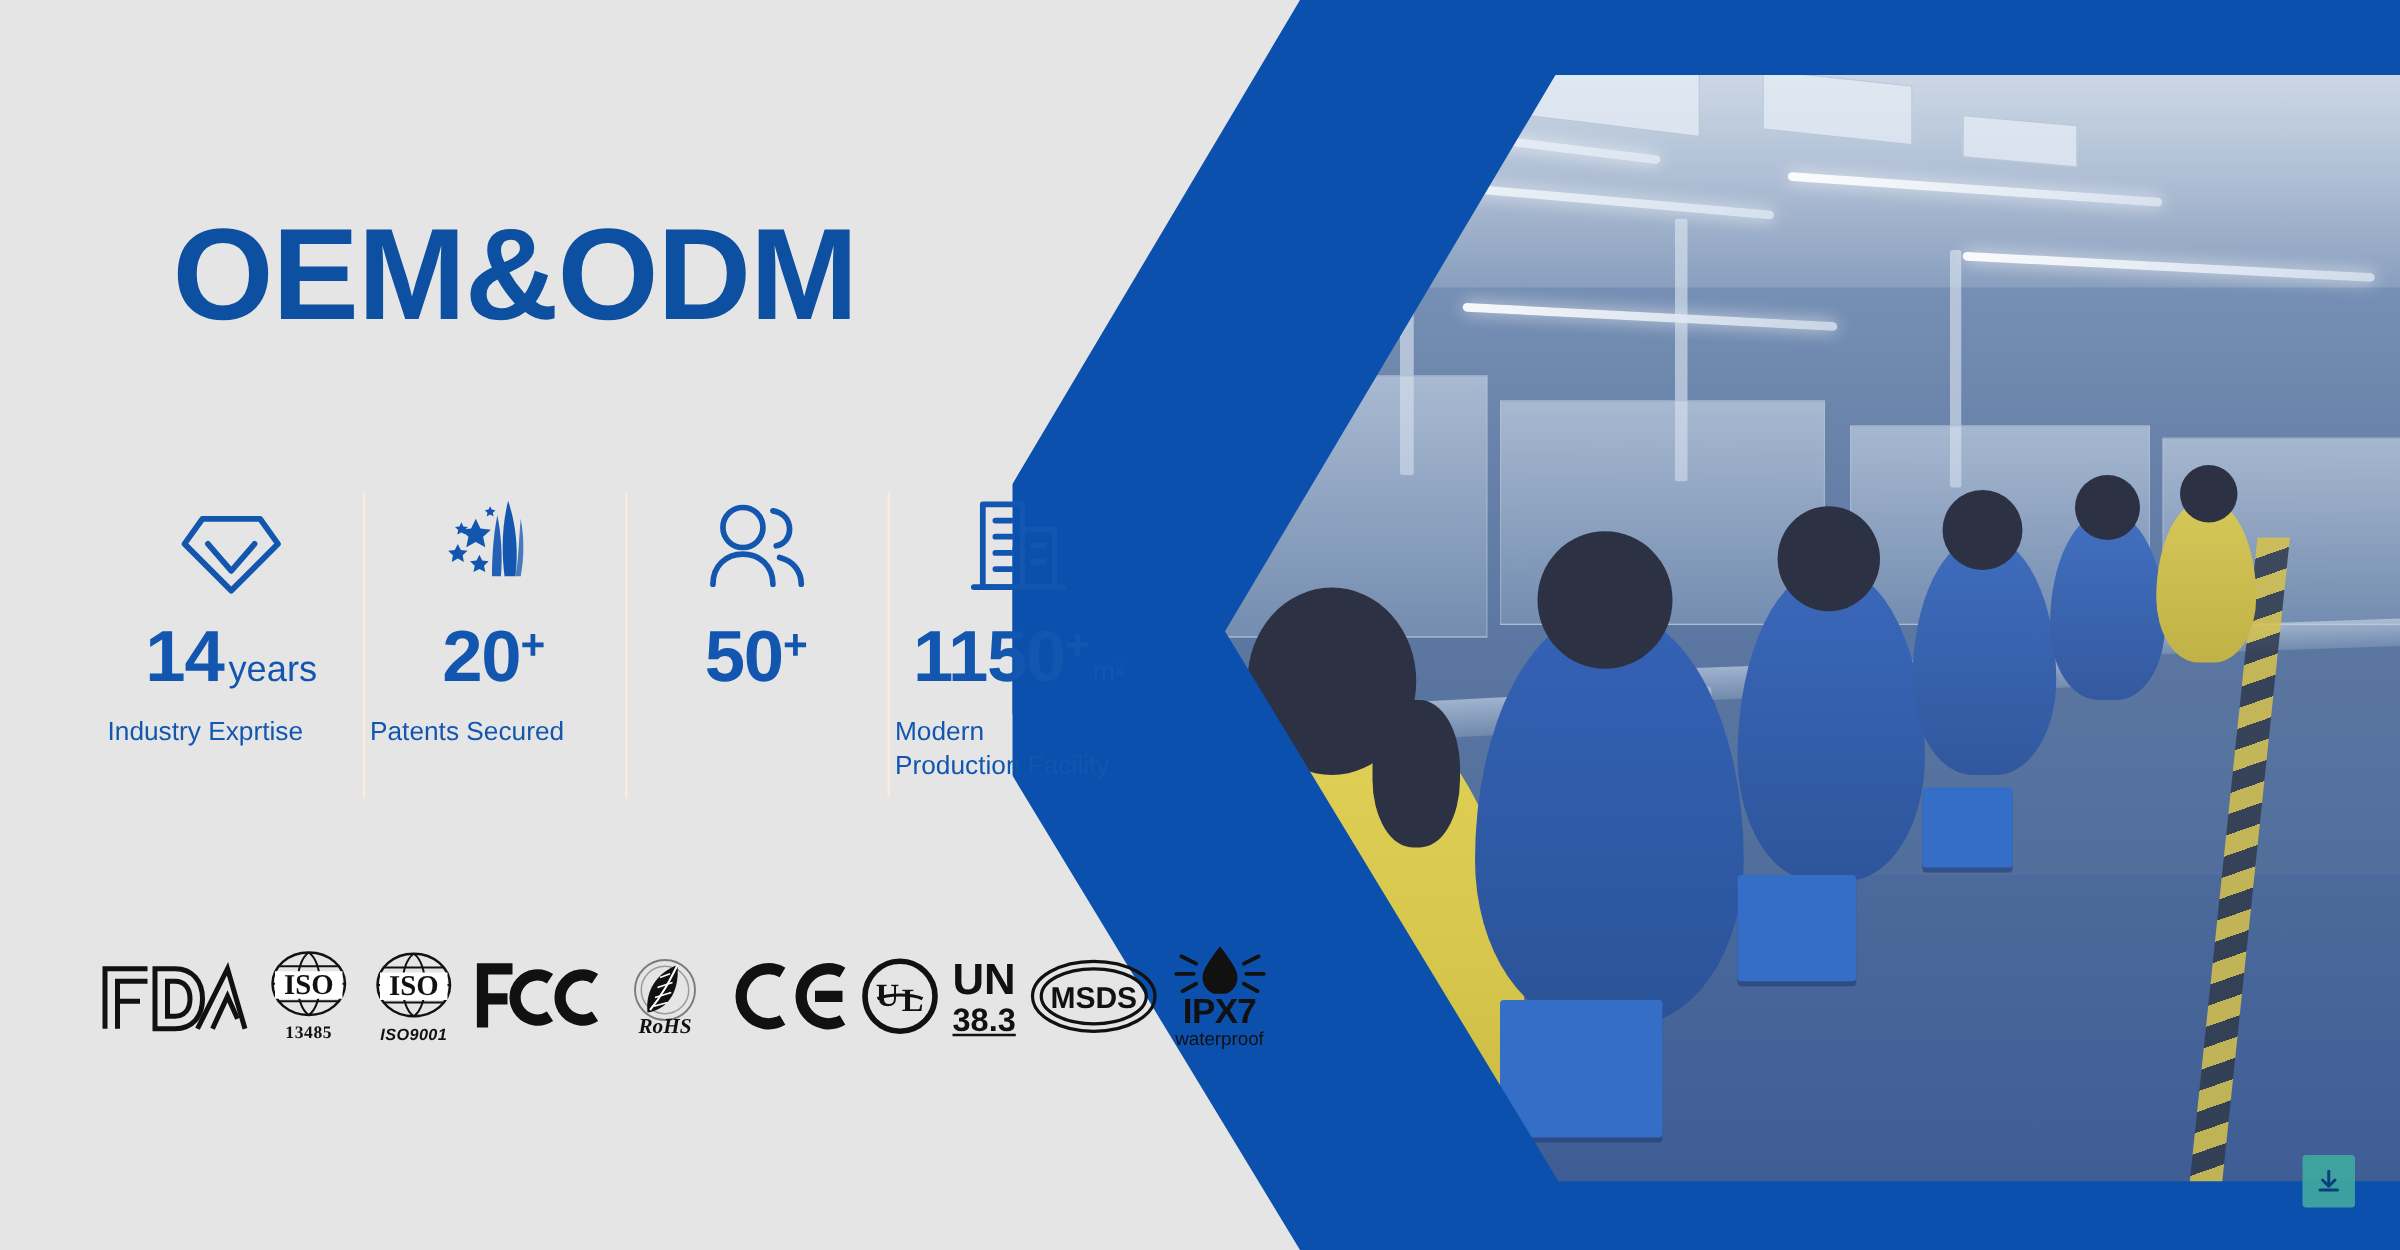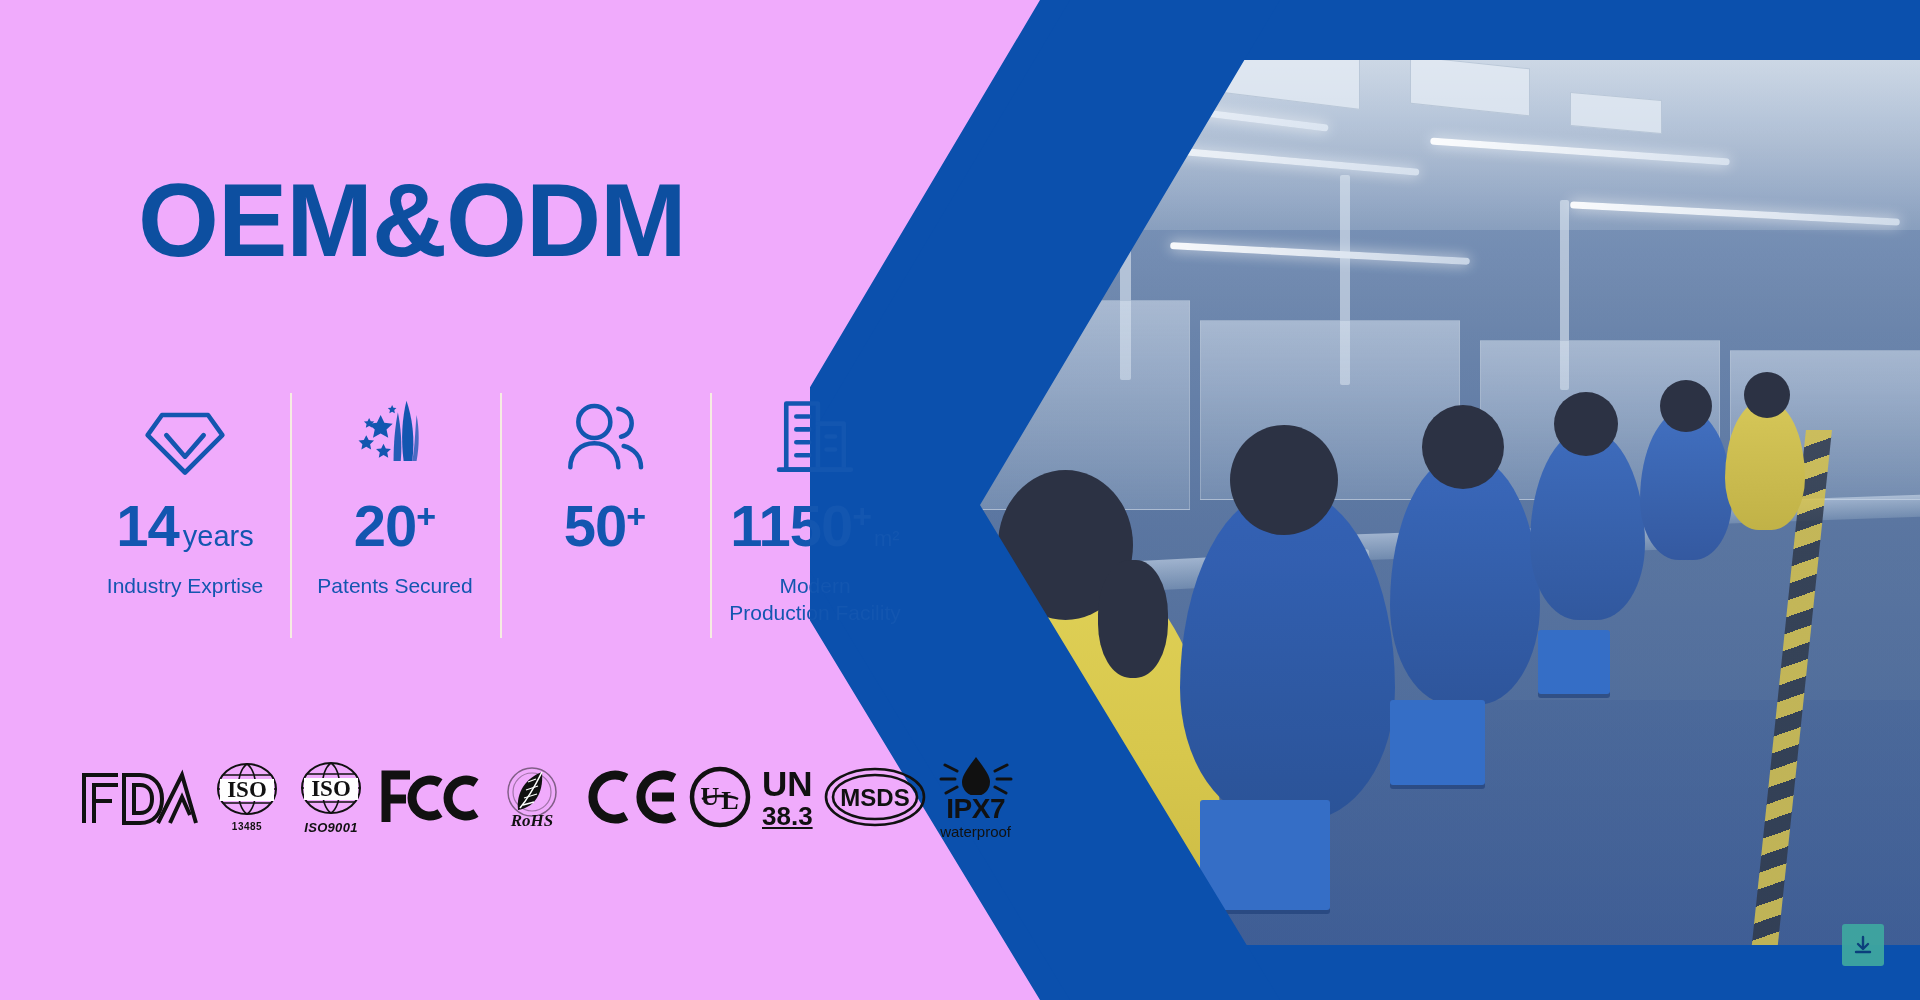--- a/index.html
+++ b/index.html
@@ -5,21 +5,21 @@
   * { box-sizing: border-box; margin: 0; padding: 0; }
   html, body {
     width: 1920px; height: 1000px;
     background: #ffffff;
     font-family: "Liberation Sans", sans-serif;
     overflow: hidden;
   }
   .banner {
     position: relative;
     width: 1920px; height: 1000px;
-    background: #f0abfc;
+    background: #e5e5e5;
     overflow: hidden;
   }
 
   
   .photo-wrap {
     position: absolute;
     top: 0; right: 0;
     width: 1050px; height: 1000px;
     overflow: hidden;
     clip-path: polygon(240px 0, 1050px 0, 1050px 1000px, 190px 1000px, 0 505px);
@@ -111,21 +111,20 @@
   .stats {
     position: absolute;
     left: 80px; top: 385px;
     width: 840px; height: 270px;
     display: flex;
     align-items: flex-start;
   }
   .stat {
     position: relative;
     flex: 1 1 0;
-    text-align: center;
     padding: 0 6px;
     height: 255px;
   }
   .stat + .stat::before {
     content: "";
     position: absolute;
     left: 0; top: 8px;
     width: 2px; height: 245px;
     background: #f6ece2;
   }
@@ -350,21 +349,21 @@
       </div>
 
       <div class="cert" title="ISO 13485">
         <div class="cert-stack">
           <svg width="74" height="58" viewBox="0 0 74 58">
             <ellipse cx="37" cy="27" rx="29" ry="25" fill="none" stroke="#111" stroke-width="2"></ellipse>
             <path d="M37 2 C25 10 25 44 37 52 M37 2 C49 10 49 44 37 52 M8 27 L66 27 M13 13 L61 13 M13 41 L61 41" stroke="#111" stroke-width="1.6" fill="none"></path>
             <rect x="10" y="17" width="54" height="22" fill="#fff"></rect>
             <text x="37" y="35" font-family="'Liberation Serif', serif" font-size="23" font-weight="bold" text-anchor="middle" fill="#111">ISO</text>
           </svg>
-          <span class="cert-text-strong" style="font-size:10px;margin-top:2px;letter-spacing:0.5px;">13485</span>
+          <span class="cert-text-strong" style="font-size:14px;margin-top:2px;letter-spacing:0.5px;font-family:Liberation Serif, serif;">13485</span>
         </div>
       </div>
 
       <div class="cert" title="ISO9001">
         <div class="cert-stack">
           <svg width="74" height="58" viewBox="0 0 74 58">
             <ellipse cx="37" cy="27" rx="29" ry="25" fill="none" stroke="#111" stroke-width="2"></ellipse>
             <path d="M37 2 C25 10 25 44 37 52 M37 2 C49 10 49 44 37 52 M8 27 L66 27 M13 13 L61 13 M13 41 L61 41" stroke="#111" stroke-width="1.6" fill="none"></path>
             <rect x="10" y="17" width="54" height="22" fill="#fff"></rect>
             <text x="37" y="35" font-family="'Liberation Serif', serif" font-size="23" font-weight="bold" text-anchor="middle" fill="#111">ISO</text>

